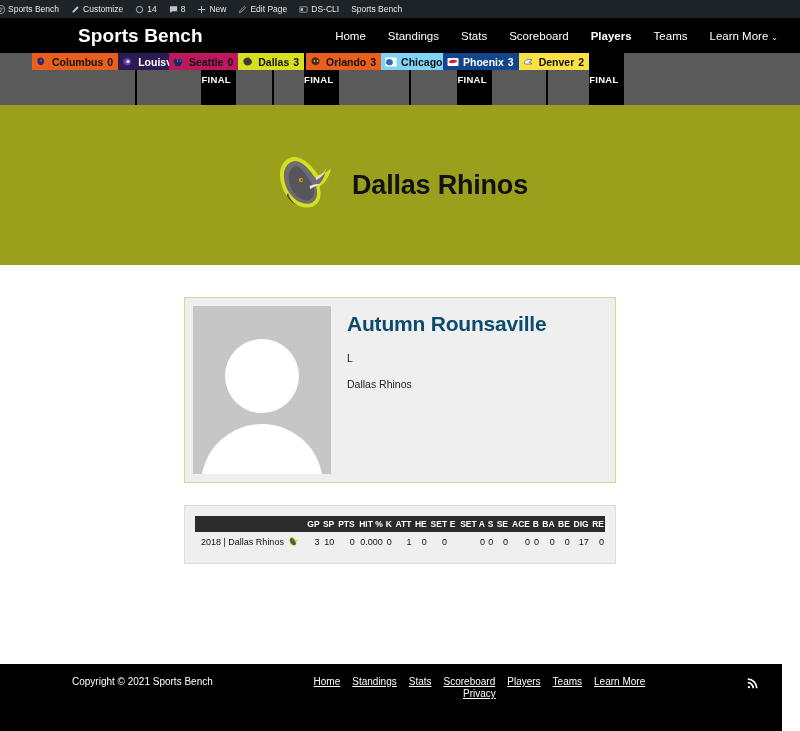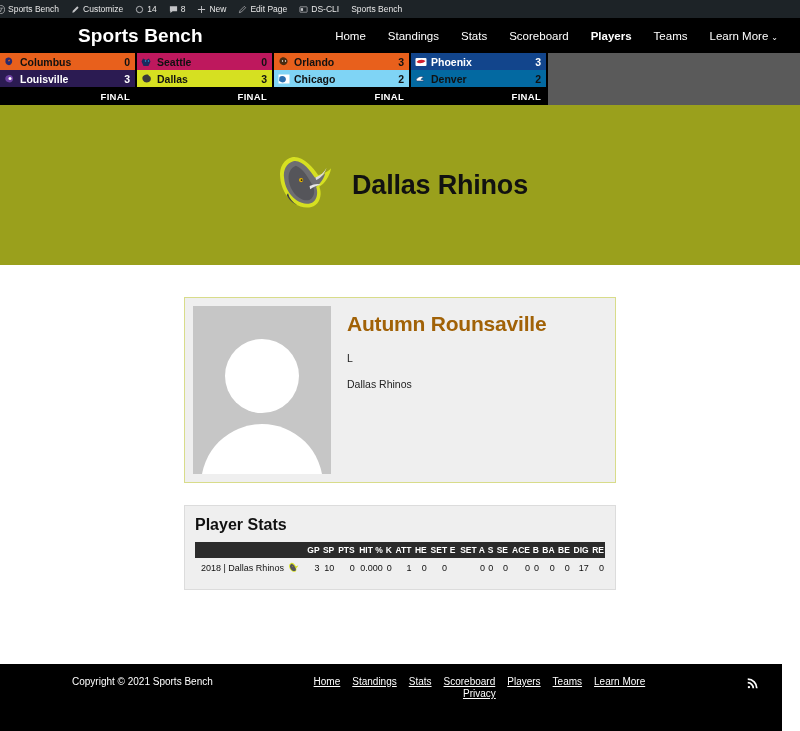--- a/index.html
+++ b/index.html
@@ -31,21 +31,21 @@
     padding: 0 22px 0 78px;
   }
   .brand { color:#fff; font-size:19px; font-weight:bold; letter-spacing:.1px; }
   .mainnav { margin-left:auto; display:flex; align-items:center; gap:22px; }
   .mainnav a { color:#fff; text-decoration:none; font-size:11.5px; }
   .mainnav a.active { font-weight:bold; }
   .caret { font-size:8px; margin-left:3px; display:inline-block; }
 
   
   .sbstrip { background:#5a5a5a; height:52px; display:flex; align-items:stretch; }
-  .game { width:137px; display:flex; flex-direction:column; border-right:2px solid #000; }
+  .game { width:137px; display:flex; flex-direction:row; border-right:2px solid #000;padding-left:32px; }
   .game .row {
     height:17px; display:flex; align-items:center; padding:0 5px 0 4px;
     font-size:10.5px; font-weight:bold; color:#111; gap:4px;
   }
   .game .row .tname { flex:1; overflow:hidden; white-space:nowrap; }
   .game .row .score { font-weight:bold; }
   .game .final {
     flex:1; background:#000; color:#fff; font-size:9.5px; font-weight:bold;
     display:flex; align-items:center; justify-content:flex-end; padding-right:5px;
     letter-spacing:.3px;
@@ -73,21 +73,21 @@
   }
   .pcimg .head {
     position:absolute; width:74px; height:74px; border-radius:50%;
     background:#fff; left:32px; top:33px;
   }
   .pcimg .body {
     position:absolute; width:122px; height:110px; border-radius:61px 61px 0 0;
     background:#fff; left:8px; top:118px;
   }
   .pcinfo { padding: 6px 0 0 16px; }
-  .pcinfo h2 { margin:0 0 16px 0; font-size:21px; font-weight:bold; color:#a16207; letter-spacing:-.2px;}
+  .pcinfo h2 { margin:0 0 16px 0; font-size:21px; font-weight:bold; color:#0c4a6e; letter-spacing:-.2px;}
   .pcinfo p { margin:0 0 14px 0; font-size:10.5px; color:#222; }
 
   .statsbox { border:1px solid #dcdcdc; background:#efefef; padding:10px 10px 12px 10px; }
   .statsbox h3 { margin:0 0 8px 0; font-size:16px; font-weight:bold; color:#111; }
   table.stats { width:100%; border-collapse:collapse; }
   table.stats thead th {
     background:#2b2b2b; color:#fff; font-size:8.5px; font-weight:bold;
     padding:3px 1px; text-align:right; white-space:nowrap;
   }
   table.stats thead th.lbl { text-align:left; }
@@ -263,21 +263,21 @@
 
   <div class="game">
     <div class="row" style="background:#12458c;color:#fff;">
       <svg class="tlogo" viewBox="0 0 24 24">
           <rect x="1" y="4" width="22" height="16" rx="2" fill="#fff"></rect>
           <path d="M3 12c4-5 12-6 18-2-5 5-13 6-18 2z" fill="#d22030"></path>
         </svg>
       <span class="tname">Phoenix</span>
       <span class="score">3</span>
     </div>
-    <div class="row" style="background:#0369a1;color:#111;">
+    <div class="row" style="background:#fde047;color:#111;">
       <svg class="tlogo" viewBox="0 0 24 24">
           <path d="M2 14c2-6 10-9 16-6-3 1-5 3-6 5 3 0 5 1 6 3H4z" fill="#fff" stroke="#1b3a6b" stroke-width="1.2"></path>
         </svg>
       <span class="tname">Denver</span>
       <span class="score">2</span>
     </div>
     <div class="final">FINAL</div>
   </div>
 
 </div>
@@ -305,21 +305,20 @@
         <div class="body"></div>
       </div>
       <div class="pcinfo">
         <h2>Autumn Rounsaville</h2>
         <p>L</p>
         <p>Dallas Rhinos</p>
       </div>
     </div>
 
     <div class="statsbox">
-      <h3>Player Stats</h3>
       <table class="stats">
         <thead>
           <tr>
             <th class="lbl"></th>
             <th>GP</th>
             <th>SP</th>
             <th>PTS</th>
             <th>HIT %</th>
             <th>K</th>
             <th>ATT</th>

